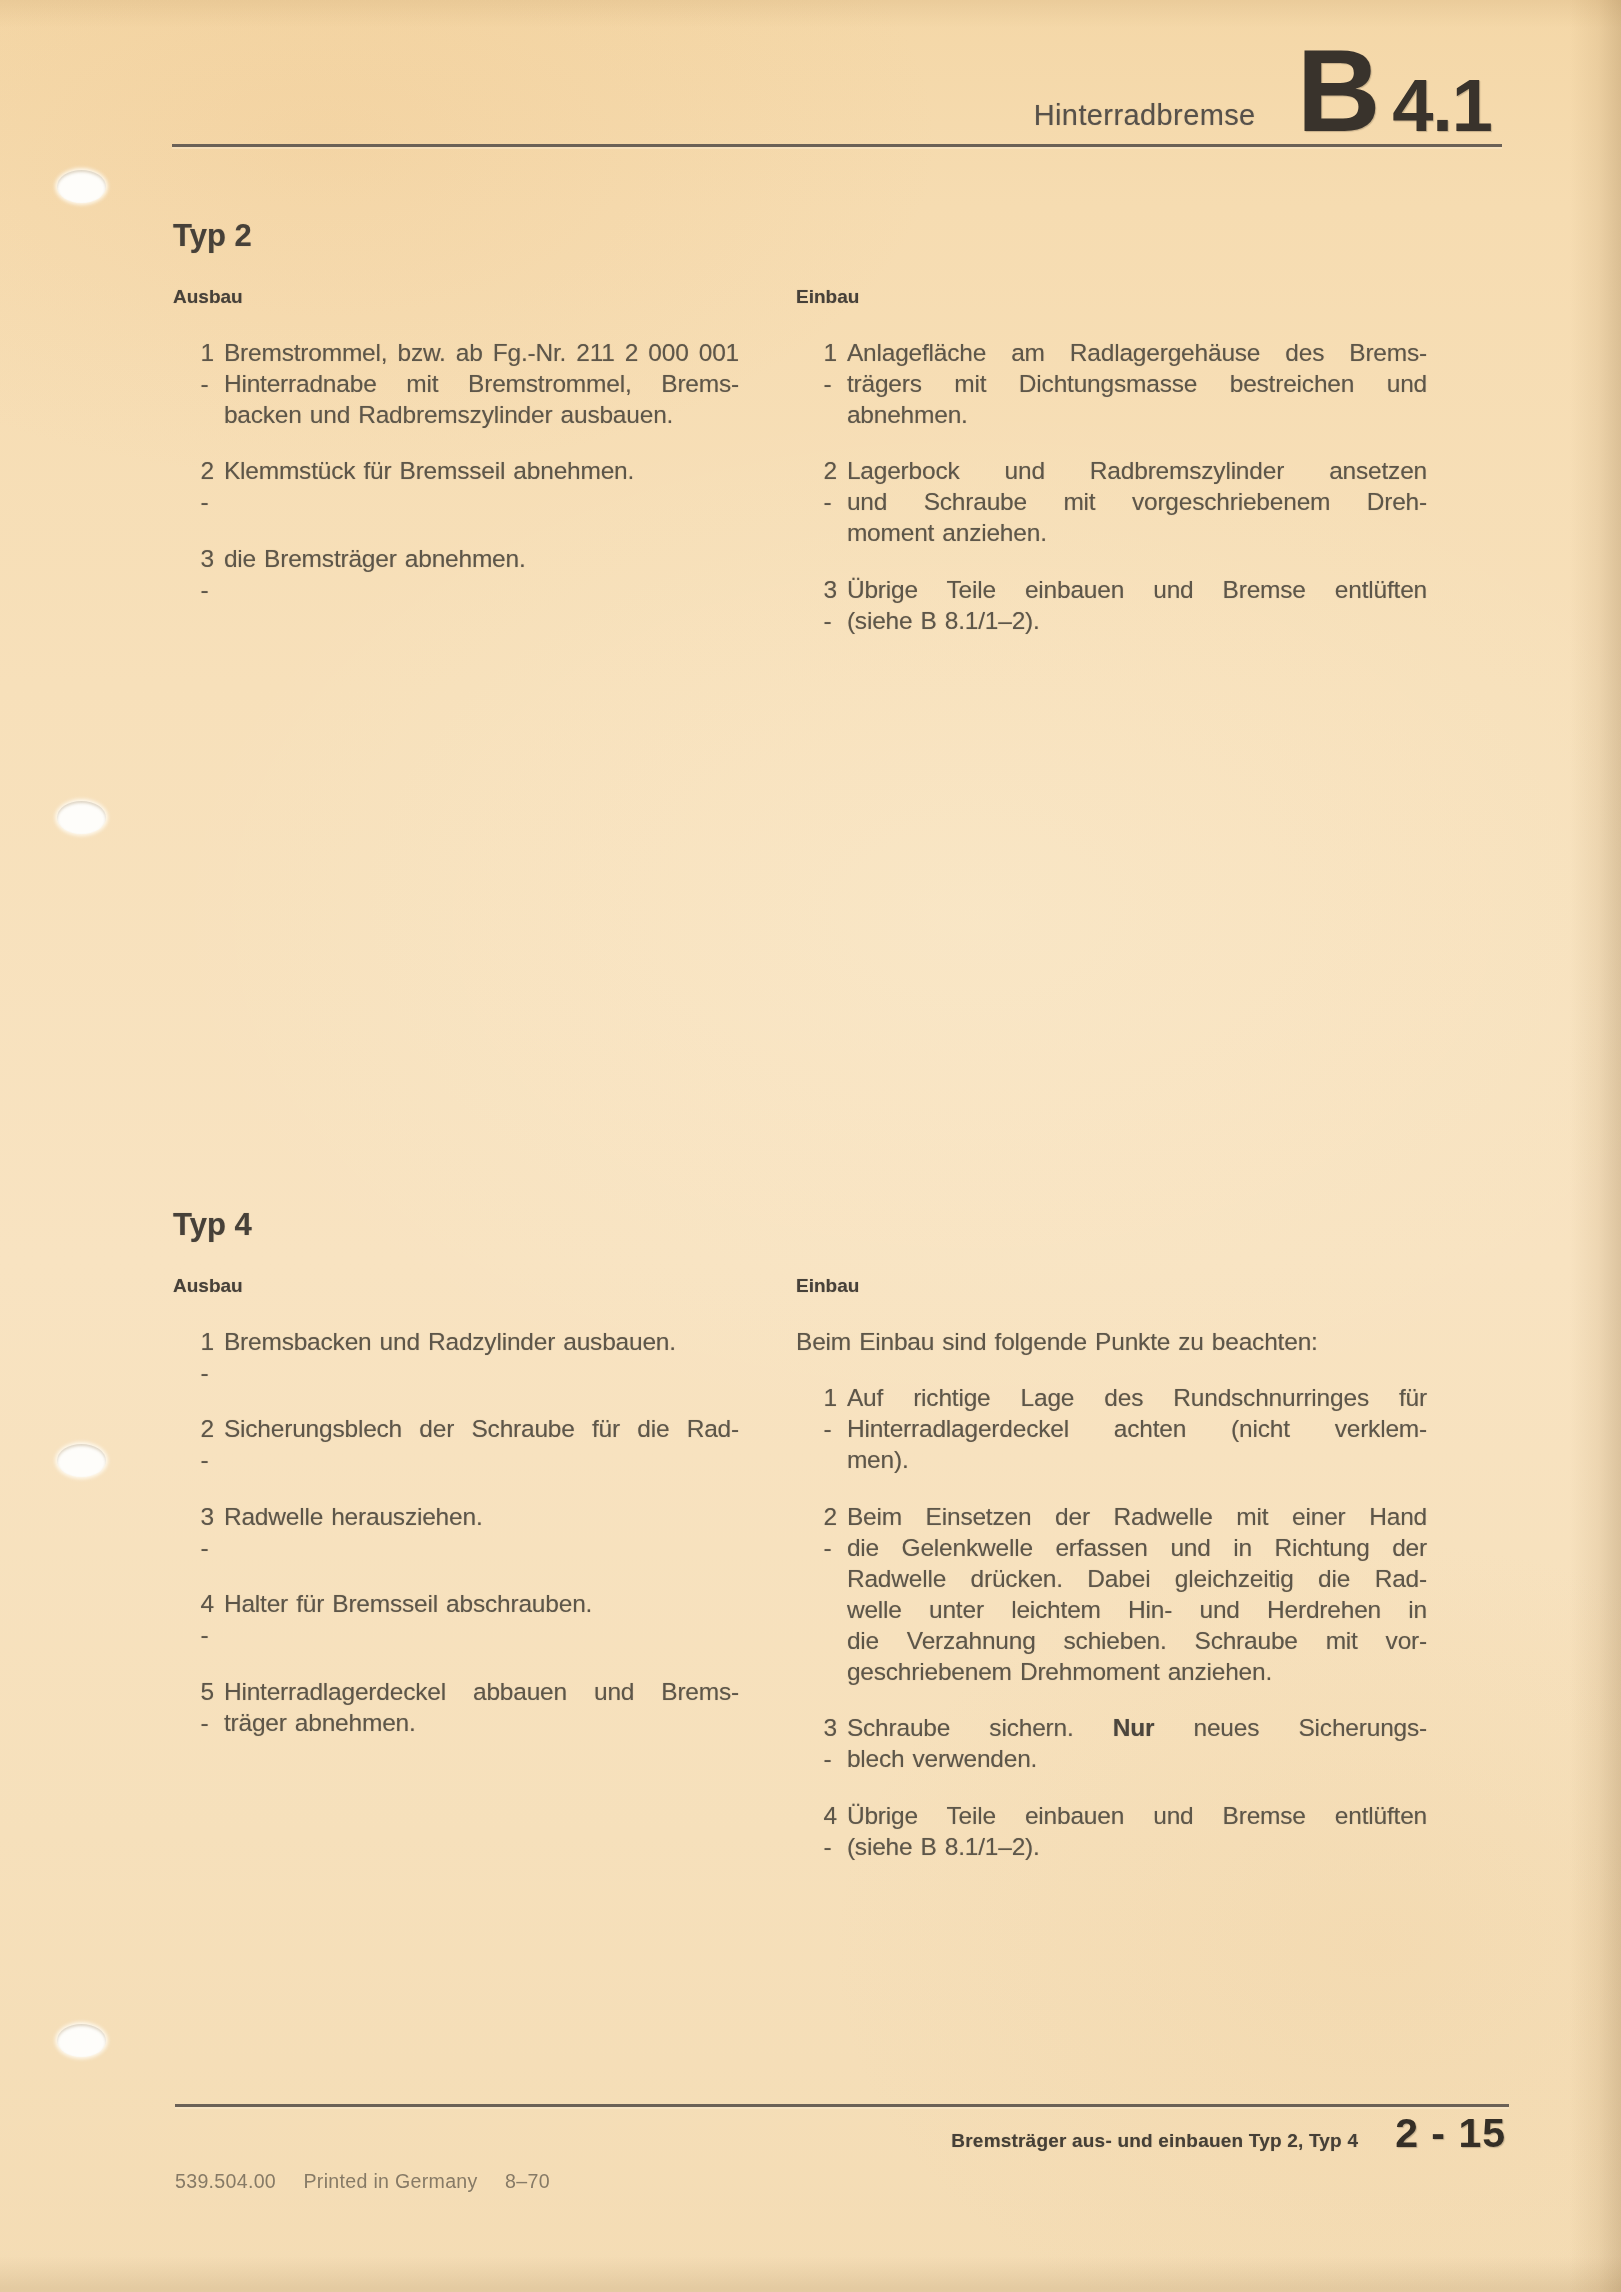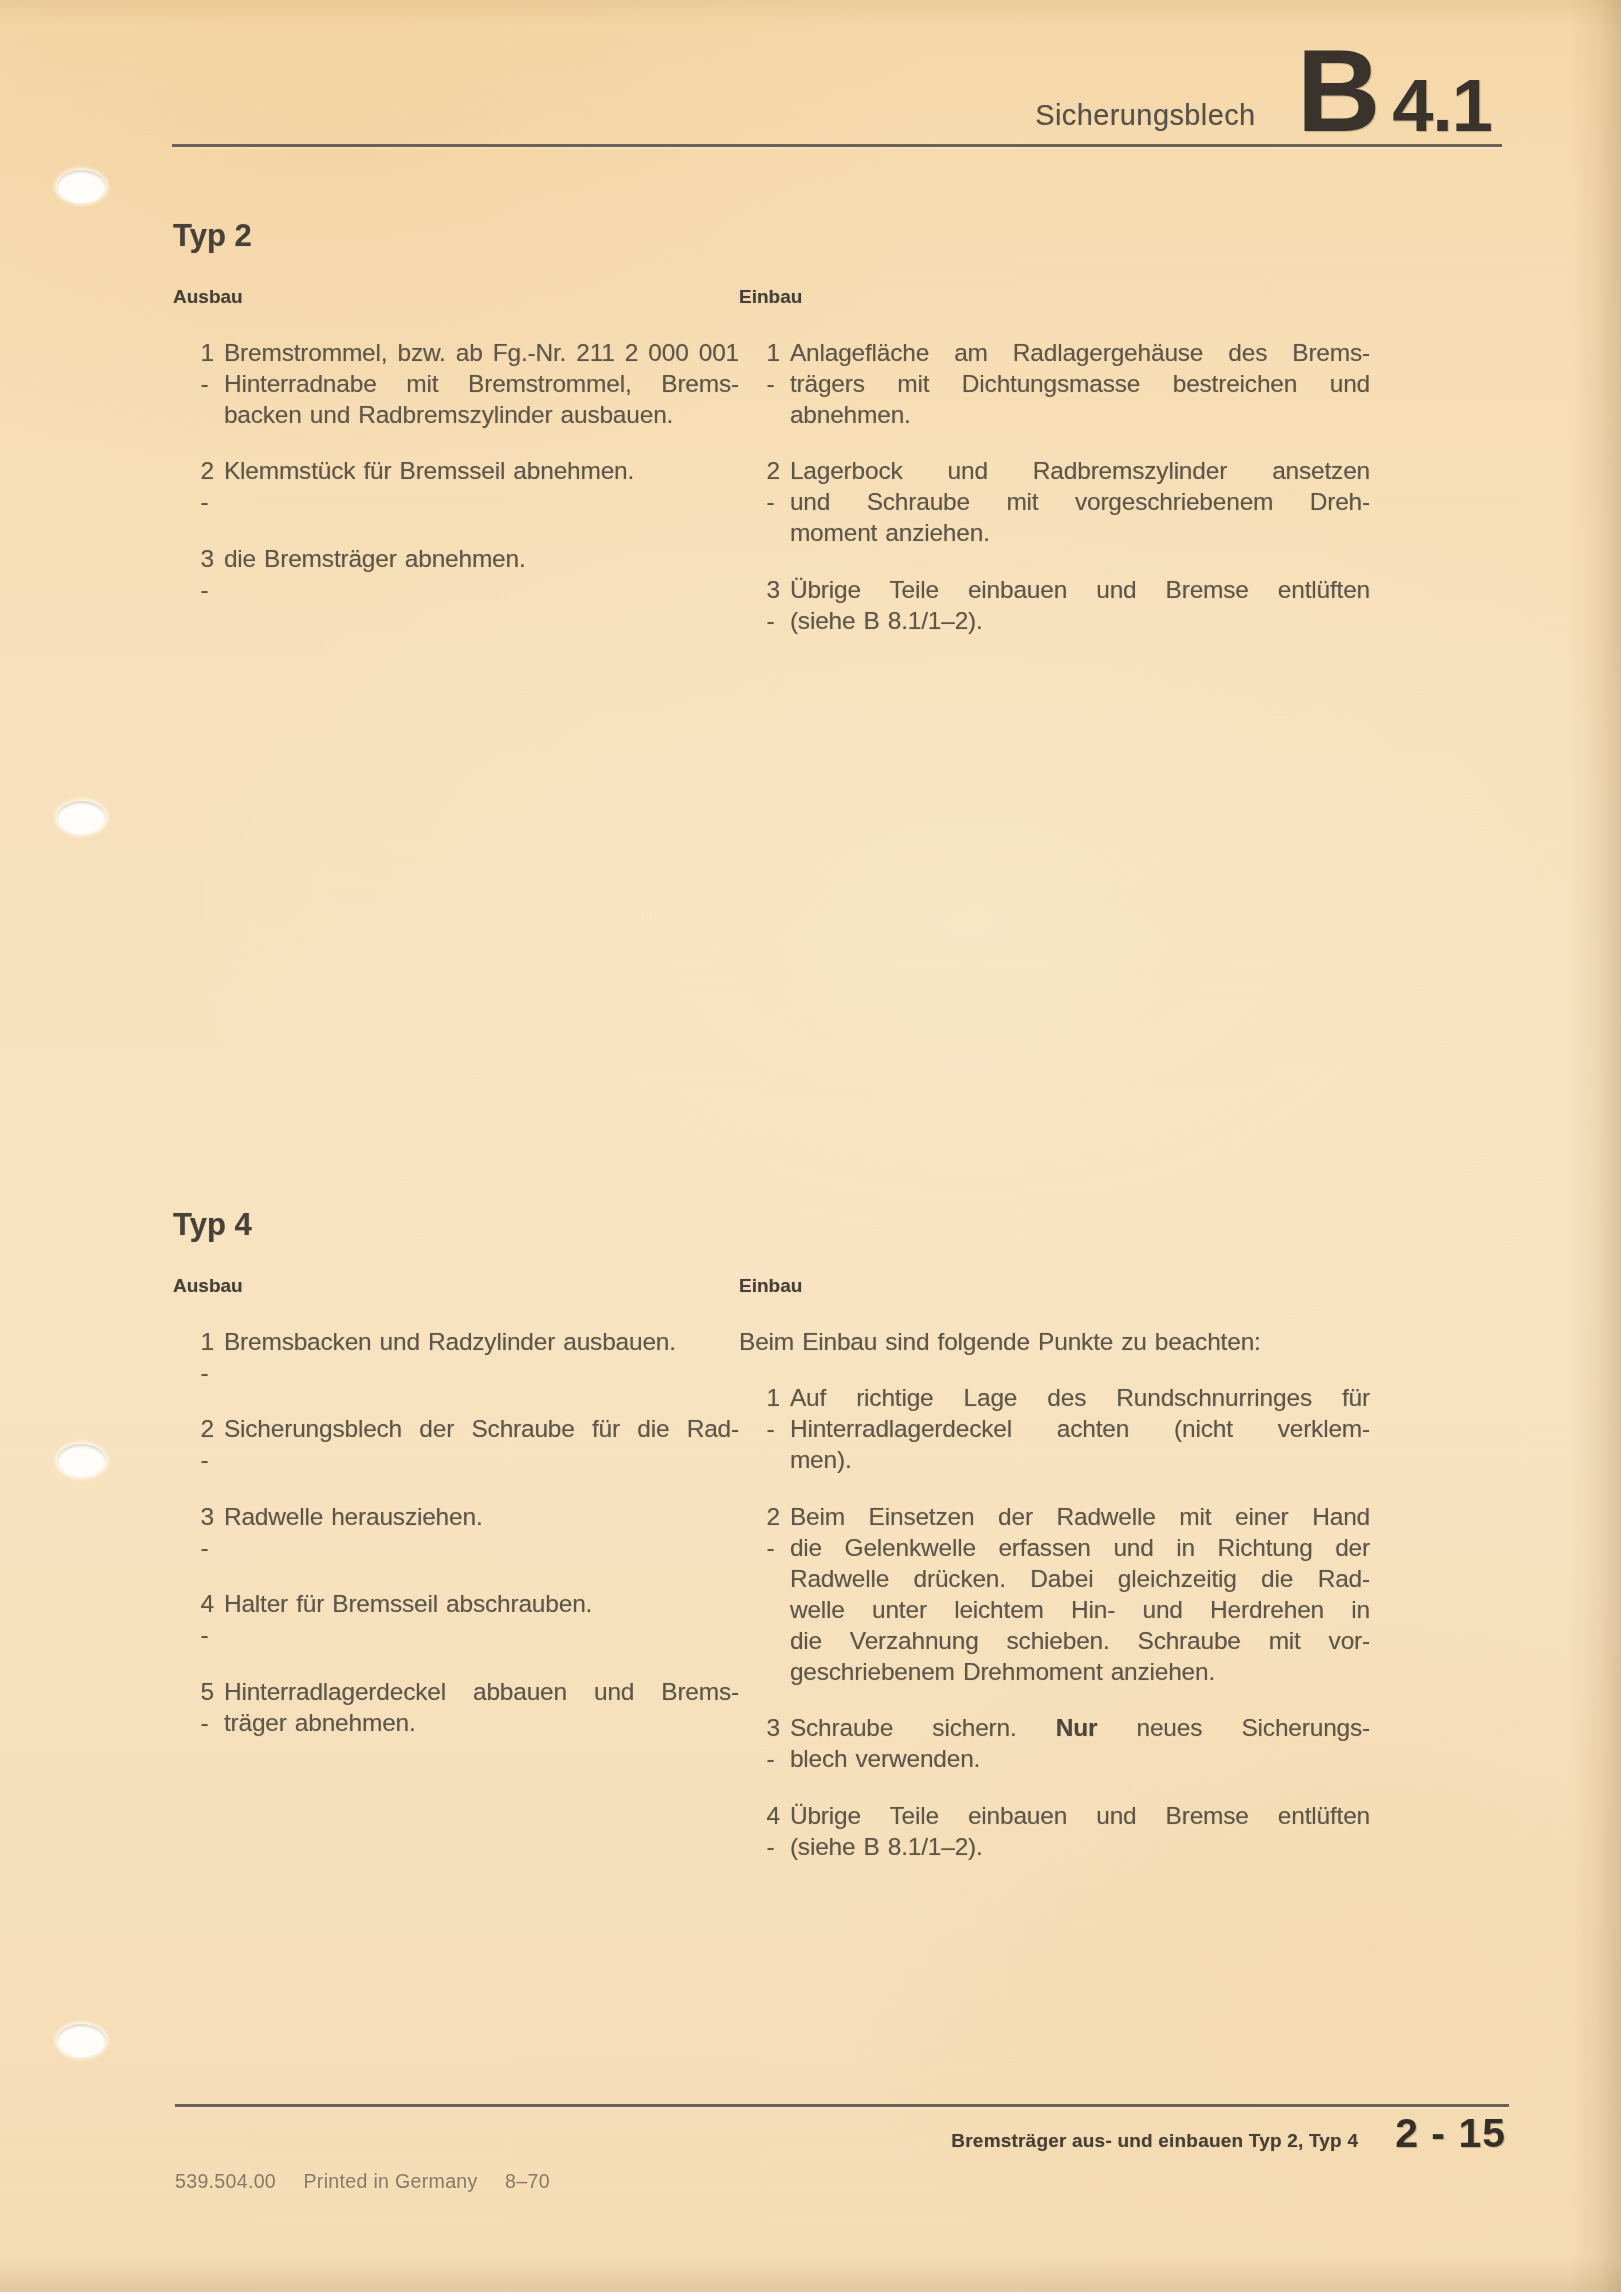--- a/index.html
+++ b/index.html
@@ -49,21 +49,21 @@
   .rule-top{left:172px;width:1330px;top:144px;}
   .rule-bottom{left:175px;width:1334px;top:2104px;}
   
   .sec{position:absolute;left:173px;width:1304px;color:#5d5649;}
   .sec-typ2{top:220px;}
   .sec-typ4{top:1209px;}
   .type-label{font-size:31px;font-weight:bold;line-height:31px;color:#474139;
     text-shadow:0 0 1px rgba(71,65,57,0.4);}
   .cols{display:flex;margin-top:31px;align-items:flex-start;}
   .col-left{width:566px;flex:none;}
-  .col-right{width:631px;flex:none;}
+  .col-right{width:631px;flex:none;margin-left:57px;}
   .col-heading{font-size:19px;font-weight:bold;line-height:29px;margin-bottom:25.5px;color:#474139;
     text-shadow:0 0 1px rgba(71,65,57,0.4);}
   .intro{font-size:24.5px;line-height:31px;margin-bottom:25.5px;letter-spacing:-0.2px;word-spacing:1.5px;
     text-shadow:0 0 1px rgba(93,86,73,0.4);}
   .item{display:flex;margin-top:25.5px;font-size:24.5px;line-height:31px;letter-spacing:-0.2px;word-spacing:1.5px;
     text-shadow:0 0 1px rgba(93,86,73,0.4);}
   .list .item:first-child{margin-top:0;}
   .num{flex:none;margin-left:27.4px;width:23.5px;}
   .lines{flex:1;min-width:0;}
   .line{display:block;}
@@ -88,21 +88,21 @@
 <body>
 
 <div class="page">
 
   <div class="hole" style="top:170px"></div>
   <div class="hole" style="top:801px"></div>
   <div class="hole" style="top:1444px"></div>
   <div class="hole" style="top:2024px"></div>
 
   <div class="hdr">
-    <span class="hdr-label">Sicherungsblech</span>
+    <span class="hdr-label">Hinterradbremse</span>
     <span class="hdr-letter">B</span>
     <span class="hdr-num">4.1</span>
   </div>
   <div class="rule rule-top"></div>
 
   <section class="sec sec-typ2">
     <div class="type-label">Typ 2</div>
     <div class="cols">
       <div class="col-left">
         <div class="col-heading">Ausbau</div>

